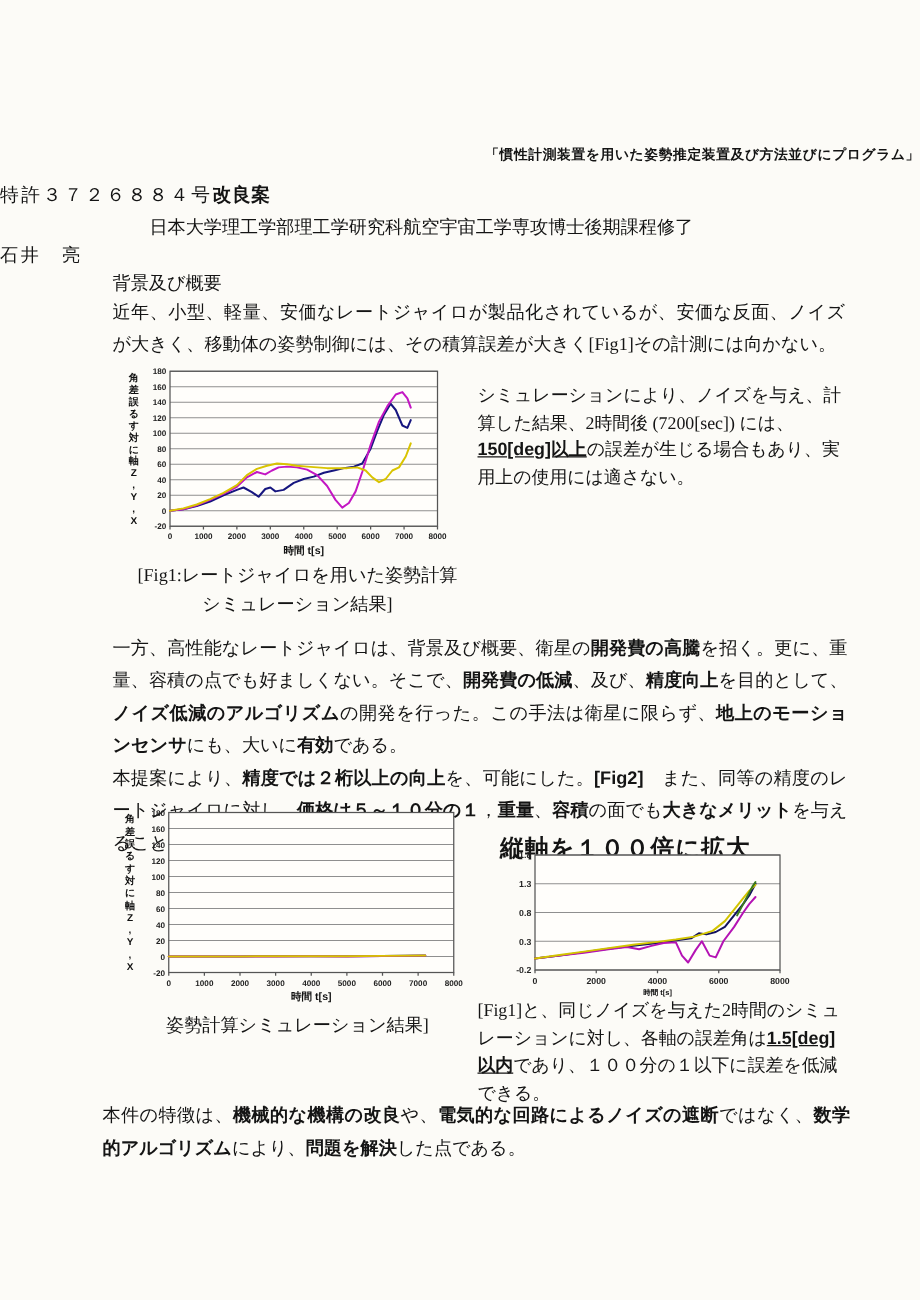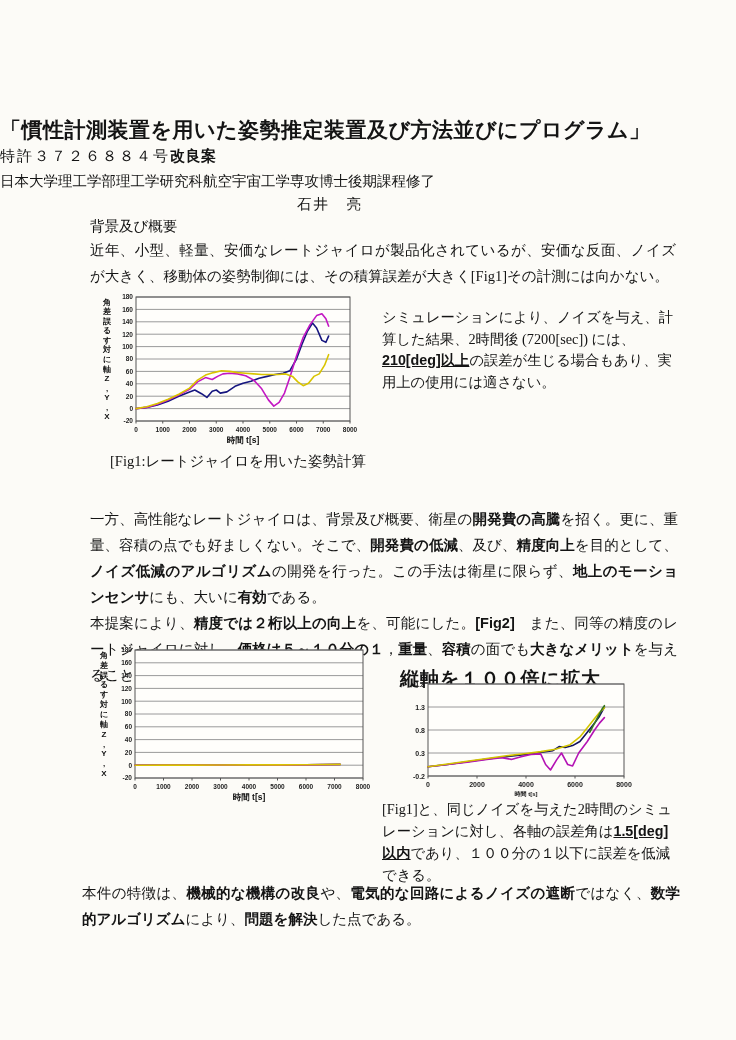--- a/index.html
+++ b/index.html
@@ -5,27 +5,27 @@
   html,body{margin:0;padding:0;}
   body{
     width:736px;height:1040px;position:relative;
     background:#fcfbf7;color:#141414;
     font-family:"Liberation Serif","DejaVu Serif",serif;
     overflow:hidden;
   }
   .abs{position:absolute;}
   .gothic{font-family:"Liberation Sans","DejaVu Sans",sans-serif;}
   .doc-title{
-    left:0;right:0;top:116px;text-align:left;
-    font-size:21px;font-weight:bold;letter-spacing:.5px;
+    left:0;right:0;top:116px;text-align:right;
+    font-size:11px;font-weight:bold;letter-spacing:.5px;
   }
   .patent-line{left:0;right:0;top:147px;font-size:15px;letter-spacing:2px;}
   .patent-line .b{font-weight:bold;letter-spacing:.5px;}
-  .affil{left:0;right:62px;top:172px;text-align:left;font-size:14.5px;}
-  .author{left:0;right:76px;top:195px;text-align:center;font-size:14.5px;letter-spacing:2px;}
+  .affil{left:0;right:62px;top:172px;text-align:center;font-size:14.5px;}
+  .author{left:0;right:76px;top:195px;text-align:left;font-size:14.5px;letter-spacing:2px;}
   .sec-head{left:90px;top:217px;font-size:14.5px;font-weight:normal;}
   .para{font-size:14.5px;line-height:26px;text-align:justify;}
   .bg-para{left:90px;top:237px;width:586px;}
   .mid-para{left:90px;top:506px;width:588px;}
   .bot-para{left:82px;top:880px;width:598px;}
   .side-text{left:382px;top:307px;width:294px;font-size:14.3px;line-height:21.5px;}
   .side-text2{left:382px;top:798px;width:296px;font-size:14.3px;line-height:22px;}
   .cap{font-size:14.5px;line-height:23px;text-align:center;}
   .cap1{left:95px;top:450px;width:286px;font-family:Liberation Serif, serif;}
   .cap2{left:95px;top:810px;width:286px;}
@@ -110,24 +110,25 @@
       <text x="9" y="71" text-anchor="middle" font-size="8" font-weight="bold" fill="#111" font-family="&quot;Liberation Sans&quot;,sans-serif">に</text>
       <text x="9" y="80.53846153846153" text-anchor="middle" font-size="8" font-weight="bold" fill="#111" font-family="&quot;Liberation Sans&quot;,sans-serif">軸</text>
       <text x="9" y="90.07692307692308" text-anchor="middle" font-size="8" font-weight="bold" fill="#111" font-family="&quot;Liberation Sans&quot;,sans-serif">Z</text>
       <text x="9" y="99.61538461538461" text-anchor="middle" font-size="8" font-weight="bold" fill="#111" font-family="&quot;Liberation Sans&quot;,sans-serif">,</text>
       <text x="9" y="109.15384615384615" text-anchor="middle" font-size="8" font-weight="bold" fill="#111" font-family="&quot;Liberation Sans&quot;,sans-serif">Y</text>
       <text x="9" y="118.6923076923077" text-anchor="middle" font-size="8" font-weight="bold" fill="#111" font-family="&quot;Liberation Sans&quot;,sans-serif">,</text>
       <text x="9" y="128.23076923076923" text-anchor="middle" font-size="8" font-weight="bold" fill="#111" font-family="&quot;Liberation Sans&quot;,sans-serif">X</text>
     </svg>
   </div>
 
-<div class="abs side-text"><span>シミュレーションにより、ノイズを与え、計算した結果、2時間後 (7200[sec]) には、</span><span class="rt-b rt-u">210[deg]以上</span><span>の誤差が生じる場合もあり、実用上の使用には適さない。</span><br></div>
+<div class="abs side-text"><span>シミュレーションにより、ノイズを与え、計算した結果、2時間後 (7200[sec]) には、</span><span class="rt-b rt-u">150[deg]以上</span><span>の誤差が生じる場合もあり、実用上の使用には適さない。</span><br></div>
 
 <div class="abs cap cap1">
   <div>[Fig1:レートジャイロを用いた姿勢計算</div>
+  <div>シミュレーション結果]</div>
 </div>
 
 <div class="abs para mid-para">
   <div><span>一方、高性能なレートジャイロは、背景及び概要、衛星の</span><span class="rt-b">開発費の高騰</span><span>を招く。更に、重量、容積の点でも好ましくない。そこで、</span><span class="rt-b">開発費の低減</span><span>、及び、</span><span class="rt-b">精度向上</span><span>を目的として、</span><span class="rt-b">ノイズ低減のアルゴリズム</span><span>の開発を行った。この手法は衛星に限らず、</span><span class="rt-b">地上のモーションセンサ</span><span>にも、大いに</span><span class="rt-b">有効</span><span>である。</span></div>
   <div><span>本提案により、</span><span class="rt-b">精度では２桁以上の向上</span><span>を、可能にした。</span><span class="rt-b">[Fig2]</span><span>　また、同等の精度のレートジャイロに対し、</span><span class="rt-b">価格は５～１０分の１</span><span>，</span><span class="rt-b">重量</span><span>、</span><span class="rt-b">容積</span><span>の面でも</span><span class="rt-b">大きなメリット</span><span>を与えることを可能とした。</span></div>
 </div>
 
 <div class="abs chart" id="fig2-chart">
     <svg width="300" height="164" viewBox="0 0 300 164">
       <rect x="40" y="6" width="228" height="128" fill="#fffefb" stroke="none"></rect>
@@ -220,17 +221,18 @@
       <text x="128" y="111" text-anchor="middle" font-size="7" font-weight="bold" fill="#222" font-family="&quot;Liberation Sans&quot;,sans-serif">4000</text>
       <line x1="177" x2="177" y1="100" y2="102.5" stroke="#555" stroke-width="1"></line>
       <text x="177" y="111" text-anchor="middle" font-size="7" font-weight="bold" fill="#222" font-family="&quot;Liberation Sans&quot;,sans-serif">6000</text>
       <line x1="226" x2="226" y1="100" y2="102.5" stroke="#555" stroke-width="1"></line>
       <text x="226" y="111" text-anchor="middle" font-size="7" font-weight="bold" fill="#222" font-family="&quot;Liberation Sans&quot;,sans-serif">8000</text>
       <text x="128" y="120" text-anchor="middle" font-size="6" font-weight="bold" fill="#111" font-family="&quot;Liberation Sans&quot;,sans-serif">時間 t[s]</text>
     </svg>
   </div>
 
 <div class="abs cap cap2">
+  <div>姿勢計算シミュレーション結果]</div>
 </div>
 
 <div class="abs side-text2"><span>[Fig1]と、同じノイズを与えた2時間のシミュレーションに対し、各軸の誤差角は</span><span class="rt-b rt-u">1.5[deg]以内</span><span>であり、１００分の１以下に誤差を低減できる。</span></div>
 
 <div class="abs para bot-para"><span>本件の特徴は、</span><span class="rt-b">機械的な機構の改良</span><span>や、</span><span class="rt-b">電気的な回路によるノイズの遮断</span><span>ではなく、</span><span class="rt-b">数学的アルゴリズム</span><span>により、</span><span class="rt-b">問題を解決</span><span>した点である。</span></div>
 
 </body></html>

